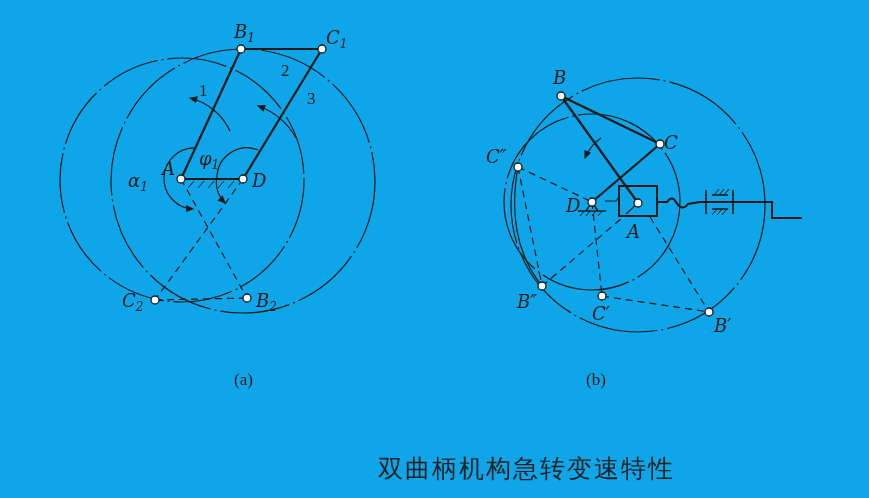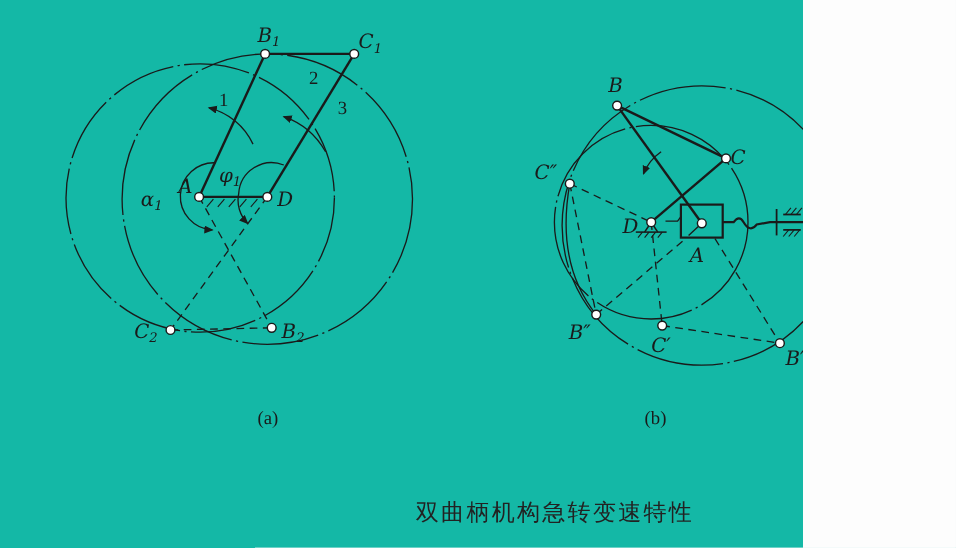--- a/index.html
+++ b/index.html
@@ -1,22 +1,22 @@
 <!DOCTYPE html>
 <html><head>
 <meta charset="utf-8">
 <style>
   html,body{margin:0;padding:0;background:#fdfdfd;}
-  #root{position:relative;width:730px;height:498px;overflow:hidden;background:#14b8a6;}
+  #root{position:relative;width:869px;height:498px;overflow:hidden;background:#0ea5e9;}
   svg{position:absolute;left:0;top:0;}
   .lbl{font-family:"DejaVu Serif","Liberation Serif",serif;font-style:italic;fill:#1a1a1a;font-size:18px;}
   .num{font-family:"Liberation Serif","DejaVu Serif",serif;fill:#1a1a1a;font-size:17px;}
   .sub{font-size:12px;}
   .cap{position:absolute;font-family:"Liberation Serif","DejaVu Serif",serif;font-size:17px;color:#1a1a1a;}
-  #caption{position:absolute;left:378px;top:452px;font-family:"DejaVu Sans","Liberation Sans",sans-serif;font-size:21px;color:#222;letter-spacing:2px;}
+  #caption{position:absolute;left:378px;top:452px;font-family:"DejaVu Sans","Liberation Sans",sans-serif;font-size:25px;color:#222;letter-spacing:2px;}
 </style>
 </head>
 <body>
 
 <div id="root">
 <svg width="869" height="498" viewBox="0 0 869 498">
   <defs>
     <marker id="arr" markerWidth="8" markerHeight="8" refX="6" refY="3" orient="auto">
       <path d="M0,0 L7,3 L0,6 Z" fill="#1a1a1a"></path>
     </marker>

